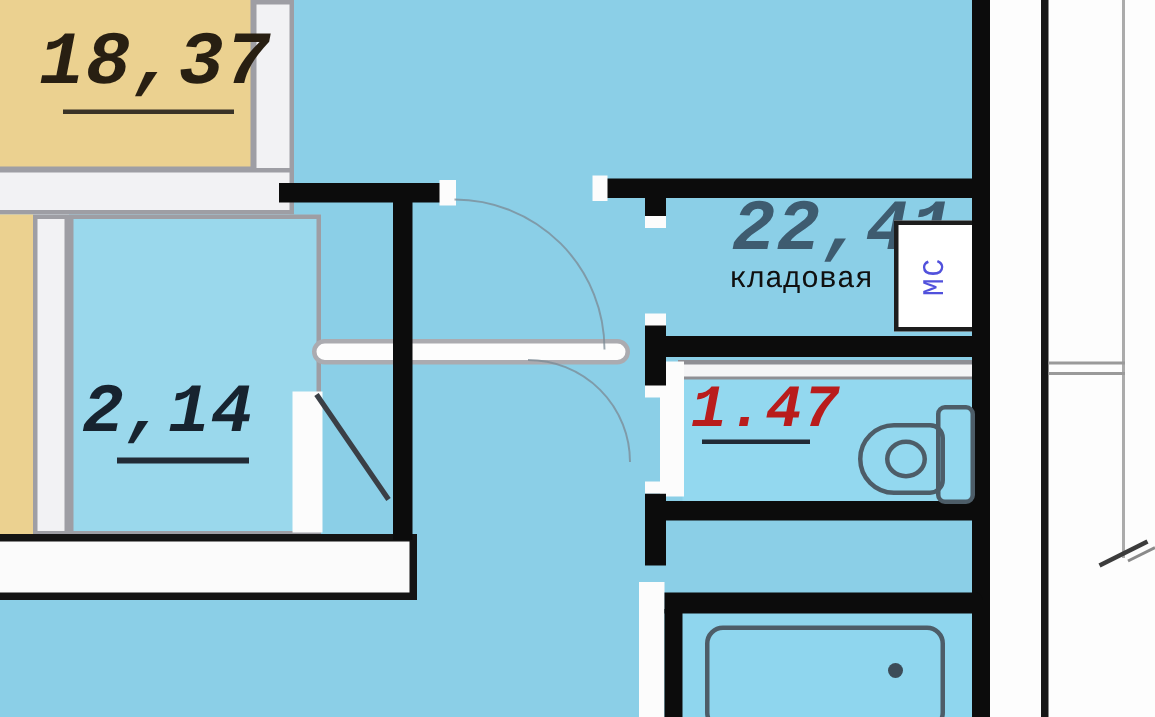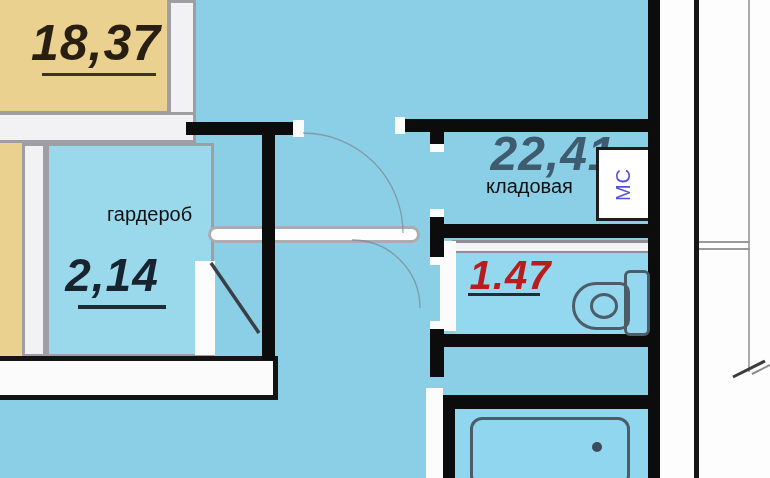--- a/index.html
+++ b/index.html
@@ -1,19 +1,19 @@
 <!DOCTYPE html>
 <html><head>
 <meta charset="utf-8">
 <style>
   html,body{margin:0;padding:0;background:#fff;}
   #canvas{
     position:relative;width:770px;height:478px;overflow:hidden;
     background:#8BCFE7;
-    font-family:Liberation Sans, sans-serif;
+    font-family:Liberation Mono, monospace;
   }
   .abs{position:absolute;}
   
   .wall-gray{background:#f2f2f4;border:3px solid #9E9EA4;box-sizing:border-box;}
   .wall-black{background:#0C0C0C;}
   .jamb-white{background:#fcfcfc;}
   .room-beige{background:#EBD190;}
   .room-blue{background:#9AD8EC;}
   
   .area-num{
@@ -42,21 +42,20 @@
 
   <div class="abs area-num" style="left:26px;top:18px;width:140px;font-size:50px;color:#281f12;">18,37</div>
   <div class="abs underline" style="left:42px;top:73px;width:114px;height:3px;background:#3a3327;"></div>
 
   <div class="abs room-beige" style="left:0;top:143px;width:22px;height:214px;"></div>
   <div class="abs wall-gray" style="left:22px;top:143px;width:24px;height:214px;"></div>
   <div class="abs room-blue wall-gray" style="left:46px;top:143px;width:168px;height:214px;background:#9AD8EC;"></div>
 
   <div class="abs jamb-white" style="left:195px;top:261px;width:20px;height:94px;"></div>
 
-  <div class="abs room-label" style="left:107px;top:203px;">гардероб</div>
   <div class="abs area-num" style="left:52px;top:252px;width:120px;font-size:46px;">2,14</div>
   <div class="abs underline" style="left:78px;top:305px;width:88px;height:4px;"></div>
 
   <div class="abs" style="left:0;top:356px;width:278px;height:44px;background:#fbfbfb;border-top:5px solid #141414;border-bottom:5px solid #141414;border-right:5px solid #141414;box-sizing:border-box;"></div>
 
   <div class="abs area-num" style="left:488px;top:130px;width:130px;font-size:48px;color:#31485C;opacity:.85;filter:blur(.4px);z-index:2;">22,41</div>
   <div class="abs room-label" style="left:486px;top:175px;z-index:2;">кладовая</div>
 
   <div class="abs" style="left:596px;top:147px;width:56px;height:74px;background:#ffffff;border:3px solid #1d1d1d;box-sizing:border-box;z-index:3;display:flex;align-items:center;justify-content:center;">
     <span style="transform:rotate(-90deg);color:#5151DC;font-size:20px;letter-spacing:1px;">МС</span>

